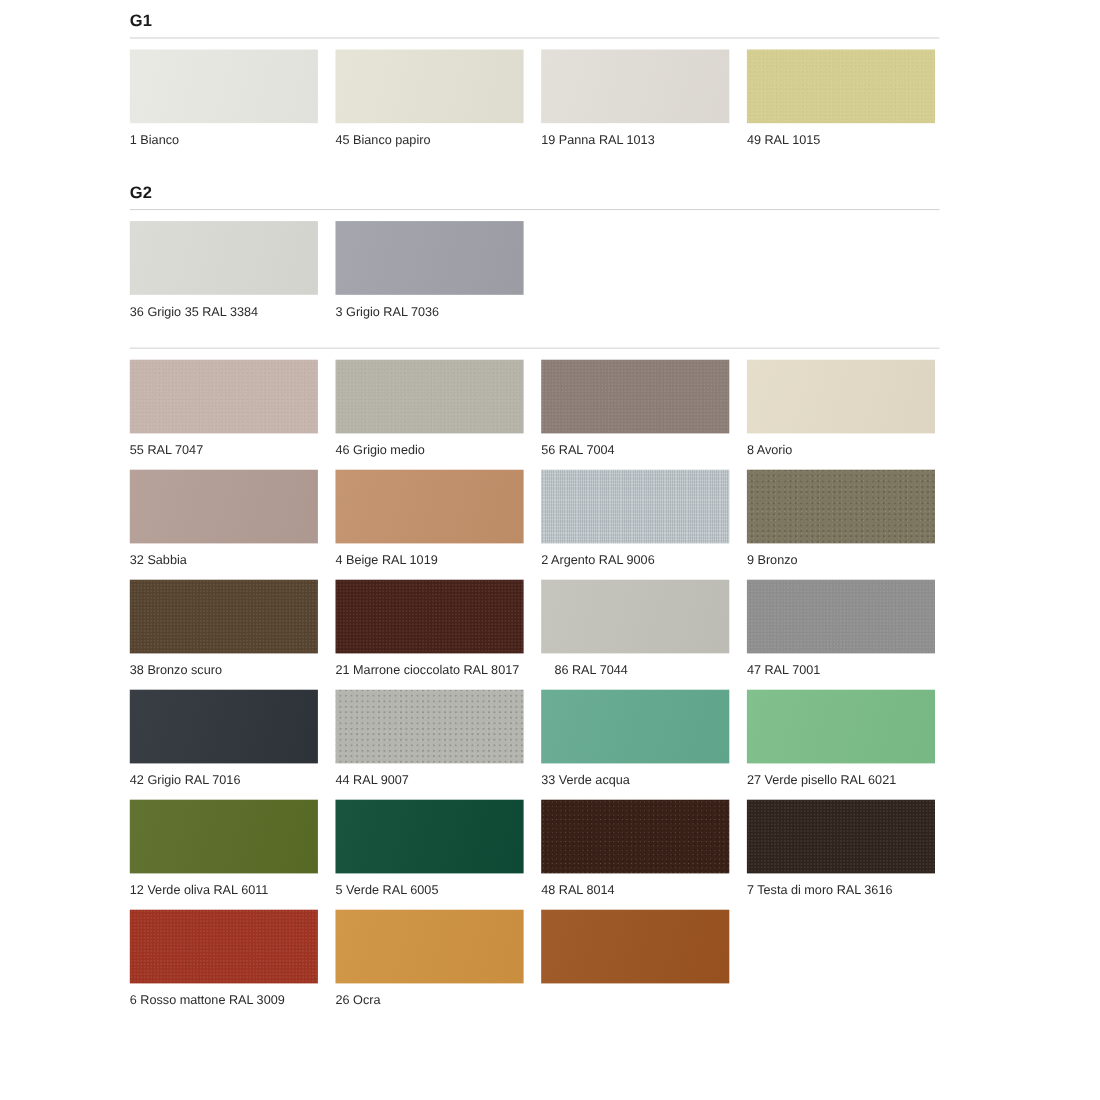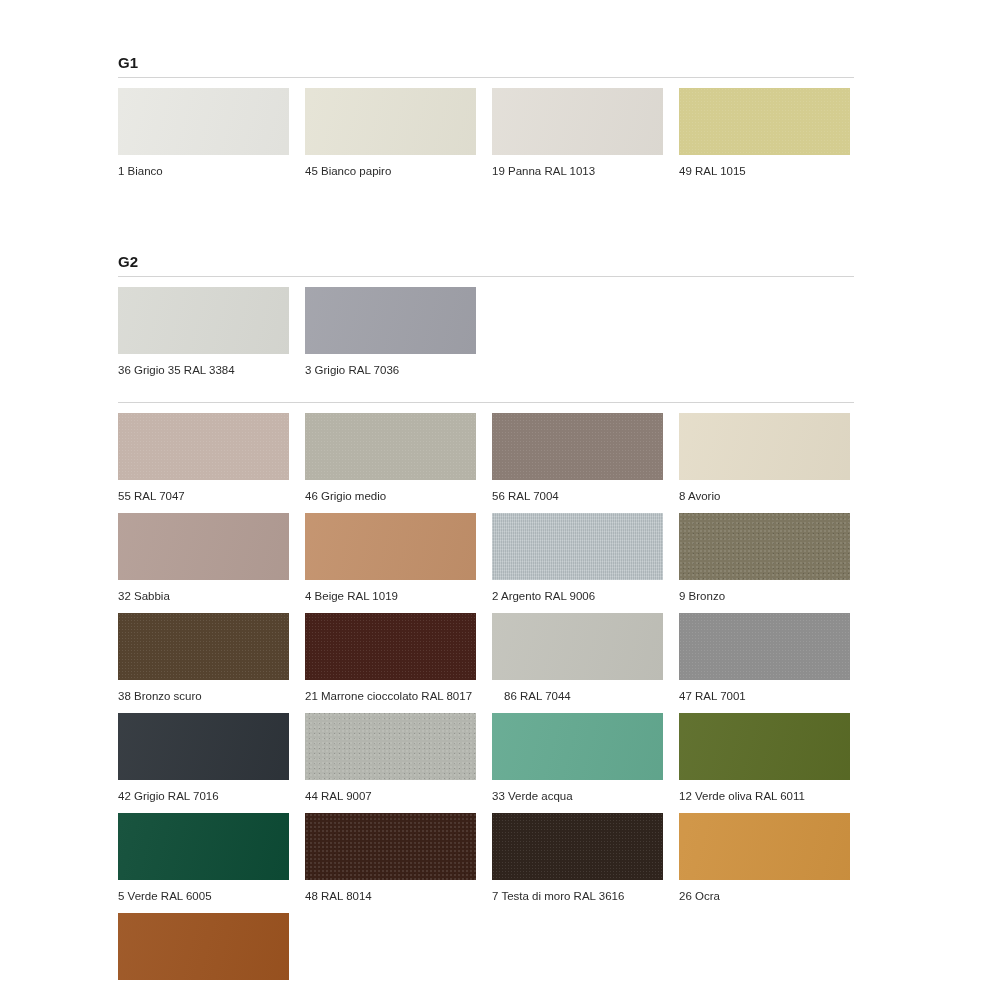--- a/index.html
+++ b/index.html
@@ -25,21 +25,20 @@
     left: 118px;
     top: 0;
     width: 736px;
   }
   .group {
     margin: 0;
   }
   .group-header {
     position: relative;
     height: 30px;
-    margin-top: 43px;
   }
   .group-title {
     font-size: 15px;
     font-weight: bold;
     letter-spacing: 0.2px;
     color: #1a1a1a;
     line-height: 18px;
     padding-top: 11px;
     display: block;
   }
@@ -217,36 +216,44 @@
           </div>
           <div class="swatch-cell">
             <span class="swatch-chip tex-speckle" style="background-color: rgb(179, 181, 174);"></span>
             <span class="swatch-label" style="color: rgb(43, 43, 43);">44 RAL 9007</span>
           </div>
           <div class="swatch-cell">
             <span class="swatch-chip tex-flat" style="background-color: rgb(99, 169, 144);"></span>
             <span class="swatch-label" style="color: rgb(43, 43, 43);">33 Verde acqua</span>
           </div>
           <div class="swatch-cell">
+            <span class="swatch-chip tex-flat" style="background-color: rgb(123, 189, 135);"></span>
+            <span class="swatch-label" style="color: rgb(43, 43, 43);">27 Verde pisello RAL 6021</span>
+          </div>
+          <div class="swatch-cell">
             <span class="swatch-chip tex-flat" style="background-color: rgb(90, 107, 38);"></span>
             <span class="swatch-label" style="color: rgb(43, 43, 43);">12 Verde oliva RAL 6011</span>
           </div>
           <div class="swatch-cell">
             <span class="swatch-chip tex-flat" style="background-color: rgb(13, 75, 53);"></span>
             <span class="swatch-label" style="color: rgb(43, 43, 43);">5 Verde RAL 6005</span>
           </div>
           <div class="swatch-cell">
             <span class="swatch-chip tex-speckle" style="background-color: rgb(58, 33, 24);"></span>
             <span class="swatch-label" style="color: rgb(43, 43, 43);">48 RAL 8014</span>
           </div>
           <div class="swatch-cell">
             <span class="swatch-chip tex-grain" style="background-color: rgb(47, 36, 29);"></span>
             <span class="swatch-label" style="color: rgb(43, 43, 43);">7 Testa di moro RAL 3616</span>
           </div>
           <div class="swatch-cell">
+            <span class="swatch-chip tex-grain" style="background-color: rgb(158, 51, 34);"></span>
+            <span class="swatch-label" style="color: rgb(43, 43, 43);">6 Rosso mattone RAL 3009</span>
+          </div>
+          <div class="swatch-cell">
             <span class="swatch-chip tex-flat" style="background-color: rgb(207, 146, 64);"></span>
             <span class="swatch-label" style="color: rgb(43, 43, 43);">26 Ocra</span>
           </div>
           <div class="swatch-cell">
             <span class="swatch-chip tex-flat" style="background-color: rgb(155, 83, 32);"></span>
           </div>
         </div>
     </section>
 
   </div>

